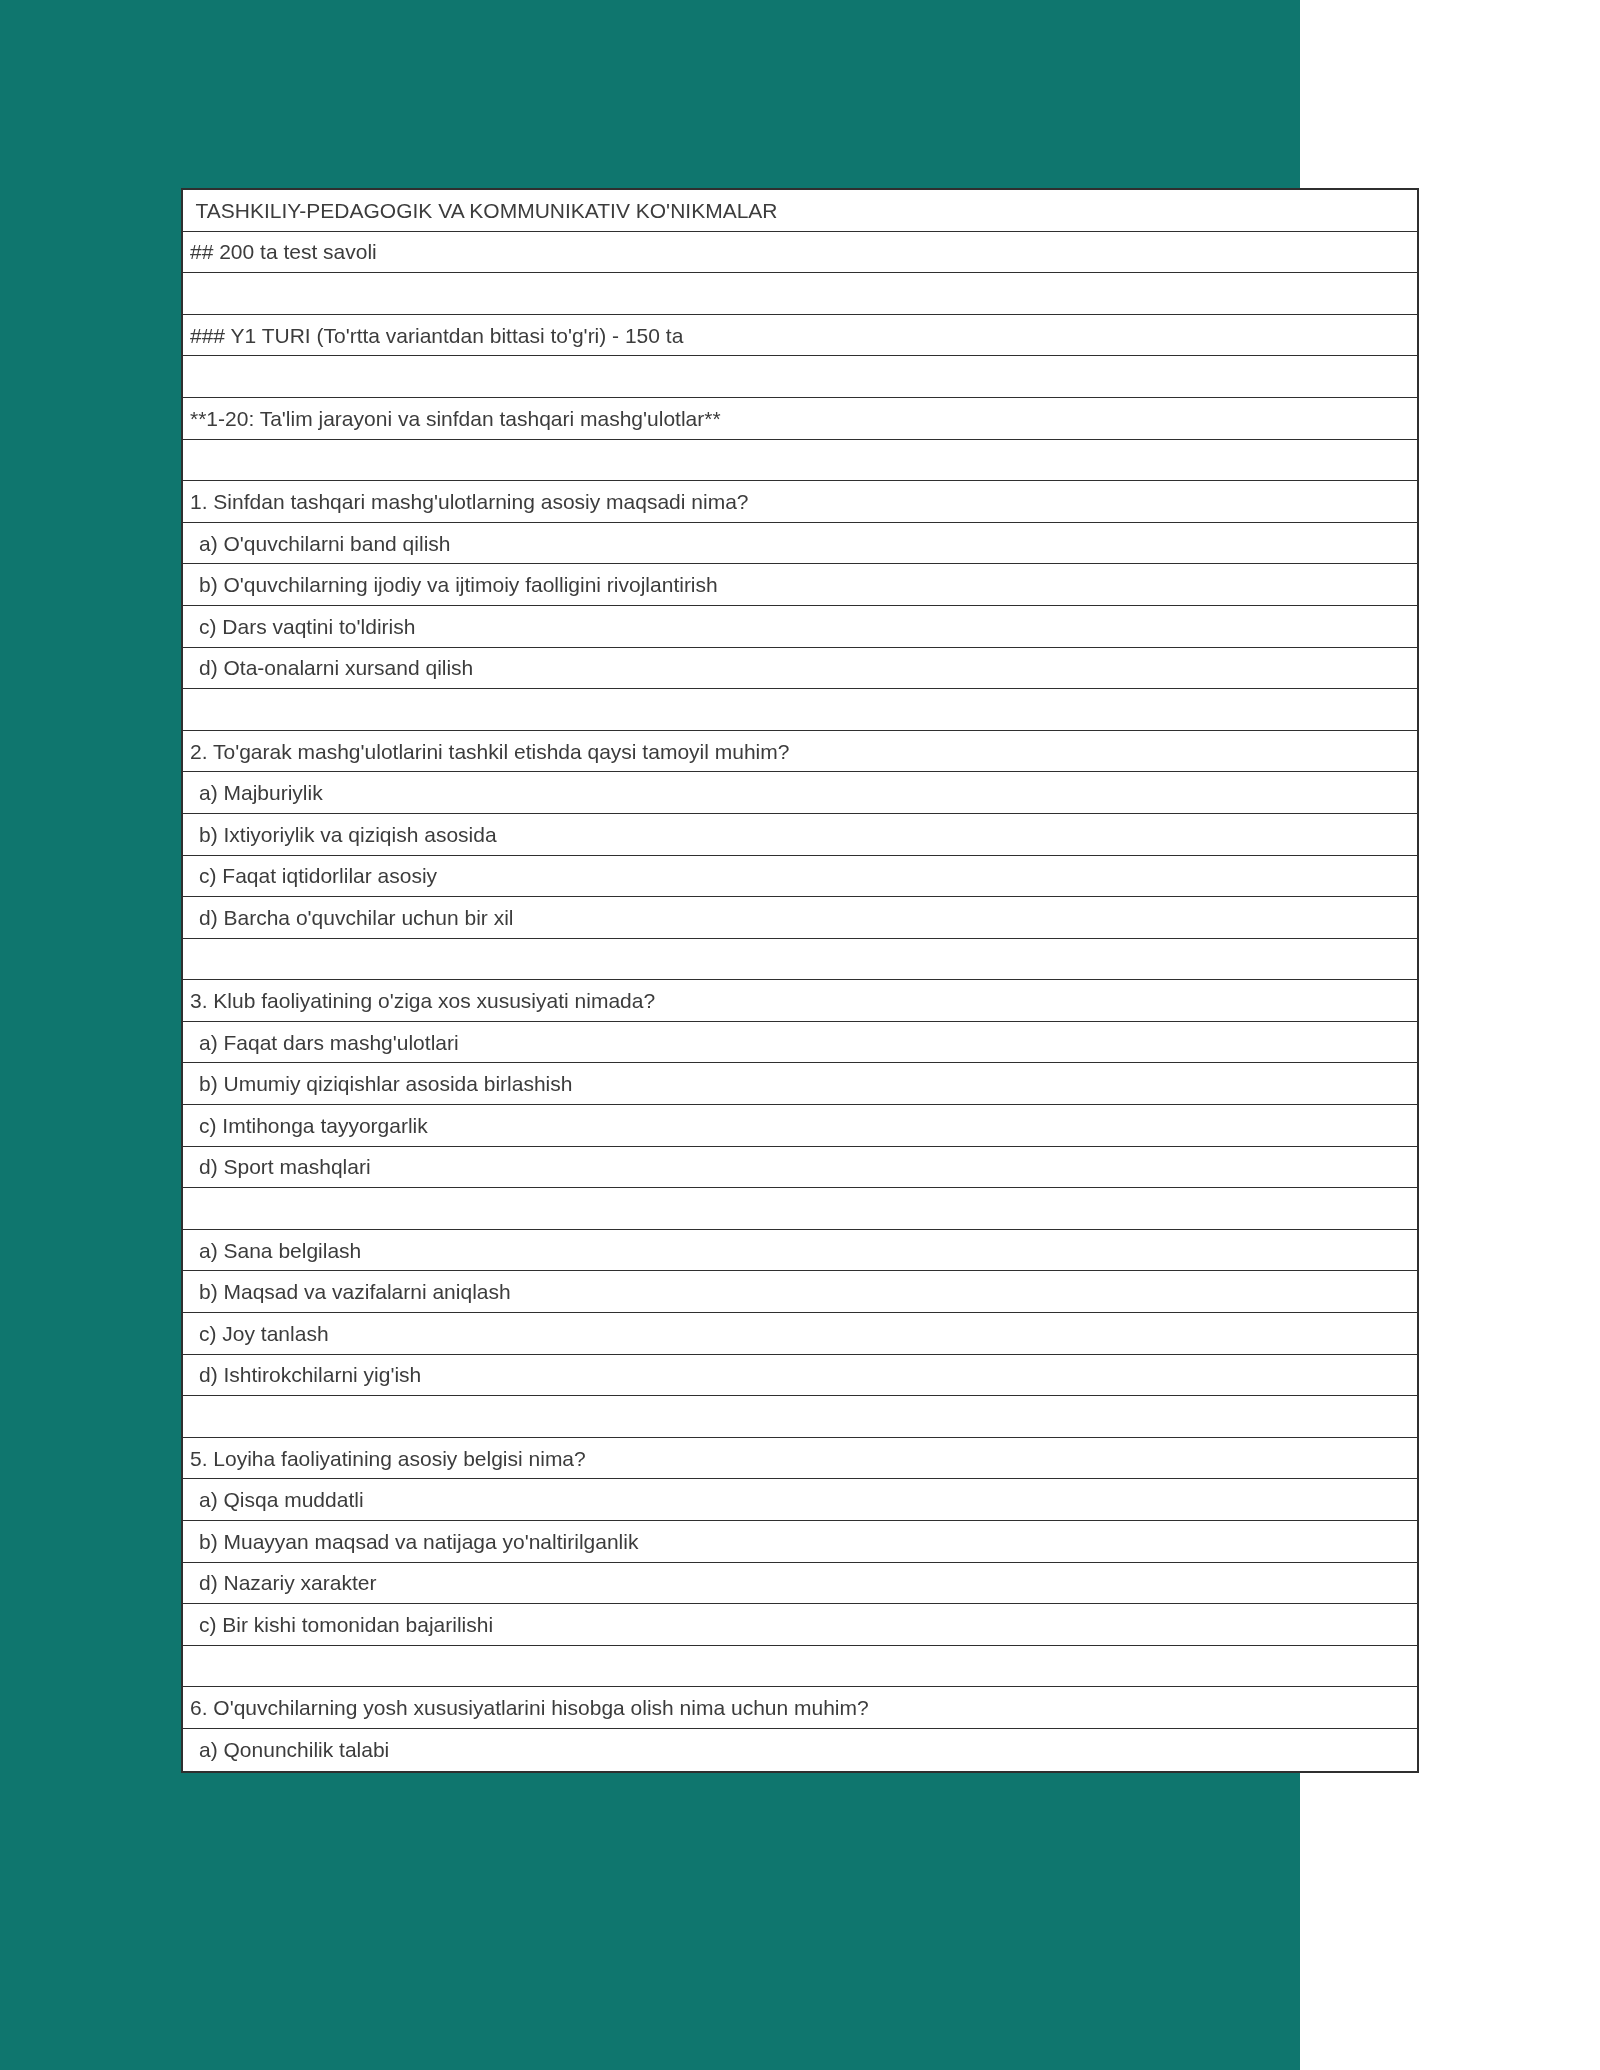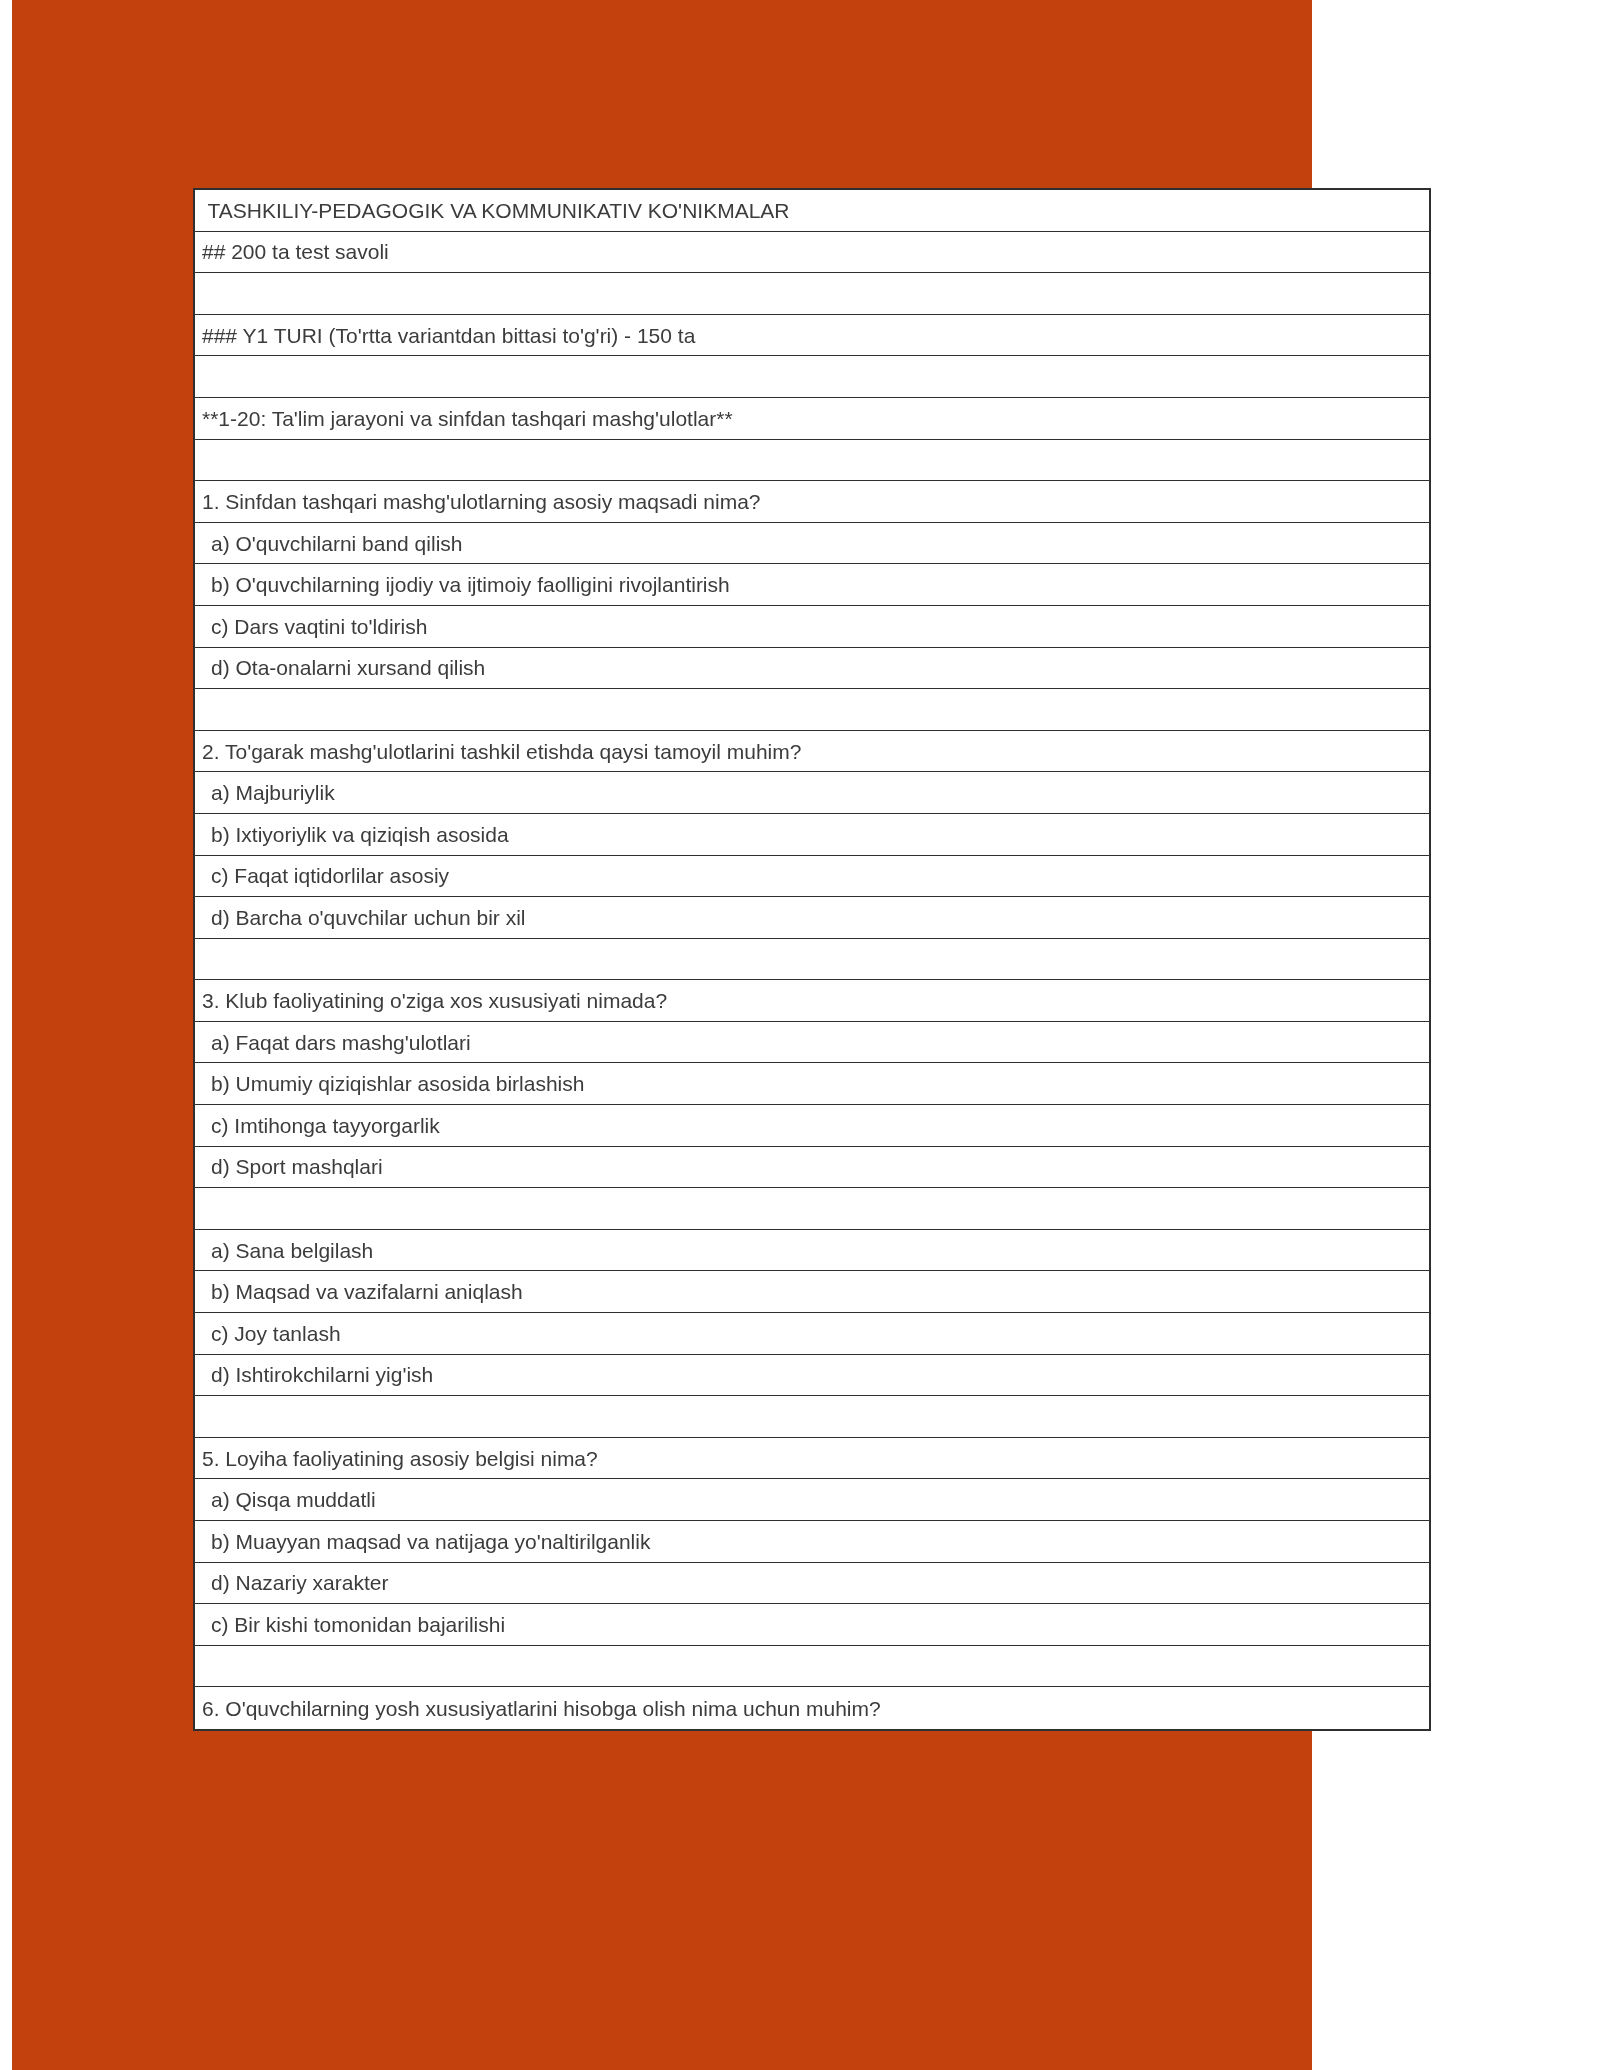--- a/index.html
+++ b/index.html
@@ -6,24 +6,24 @@
     margin: 0;
     padding: 0;
     background: #ffffff;
     width: 1600px;
     height: 2070px;
     position: relative;
     font-family: "Liberation Sans", sans-serif;
   }
   .page {
     position: absolute;
-    left: 12px; top: 0;
+    left: 0; top: 0;
     width: 1300px;
     height: 2070px;
-    background: #c2410c;
+    background: #0f766e;
   }
   .doc-table {
     position: absolute;
     left: 181px;
     top: 188px;
     width: 1238px;
     border: 2px solid #2f2f2f;
     box-sizing: border-box;
     background: #ffffff;
   }
@@ -83,14 +83,15 @@
     <div class="row opt">c) Joy tanlash</div>
     <div class="row opt">d) Ishtirokchilarni yig'ish</div>
     <div class="row"></div>
     <div class="row">5. Loyiha faoliyatining asosiy belgisi nima?</div>
     <div class="row opt">a) Qisqa muddatli</div>
     <div class="row opt">b) Muayyan maqsad va natijaga yo'naltirilganlik</div>
     <div class="row opt">d) Nazariy xarakter</div>
     <div class="row opt">c) Bir kishi tomonidan bajarilishi</div>
     <div class="row"></div>
     <div class="row">6. O'quvchilarning yosh xususiyatlarini hisobga olish nima uchun muhim?</div>
+    <div class="row opt">a) Qonunchilik talabi</div>
   </div>
 </div>
 
 </body></html>

